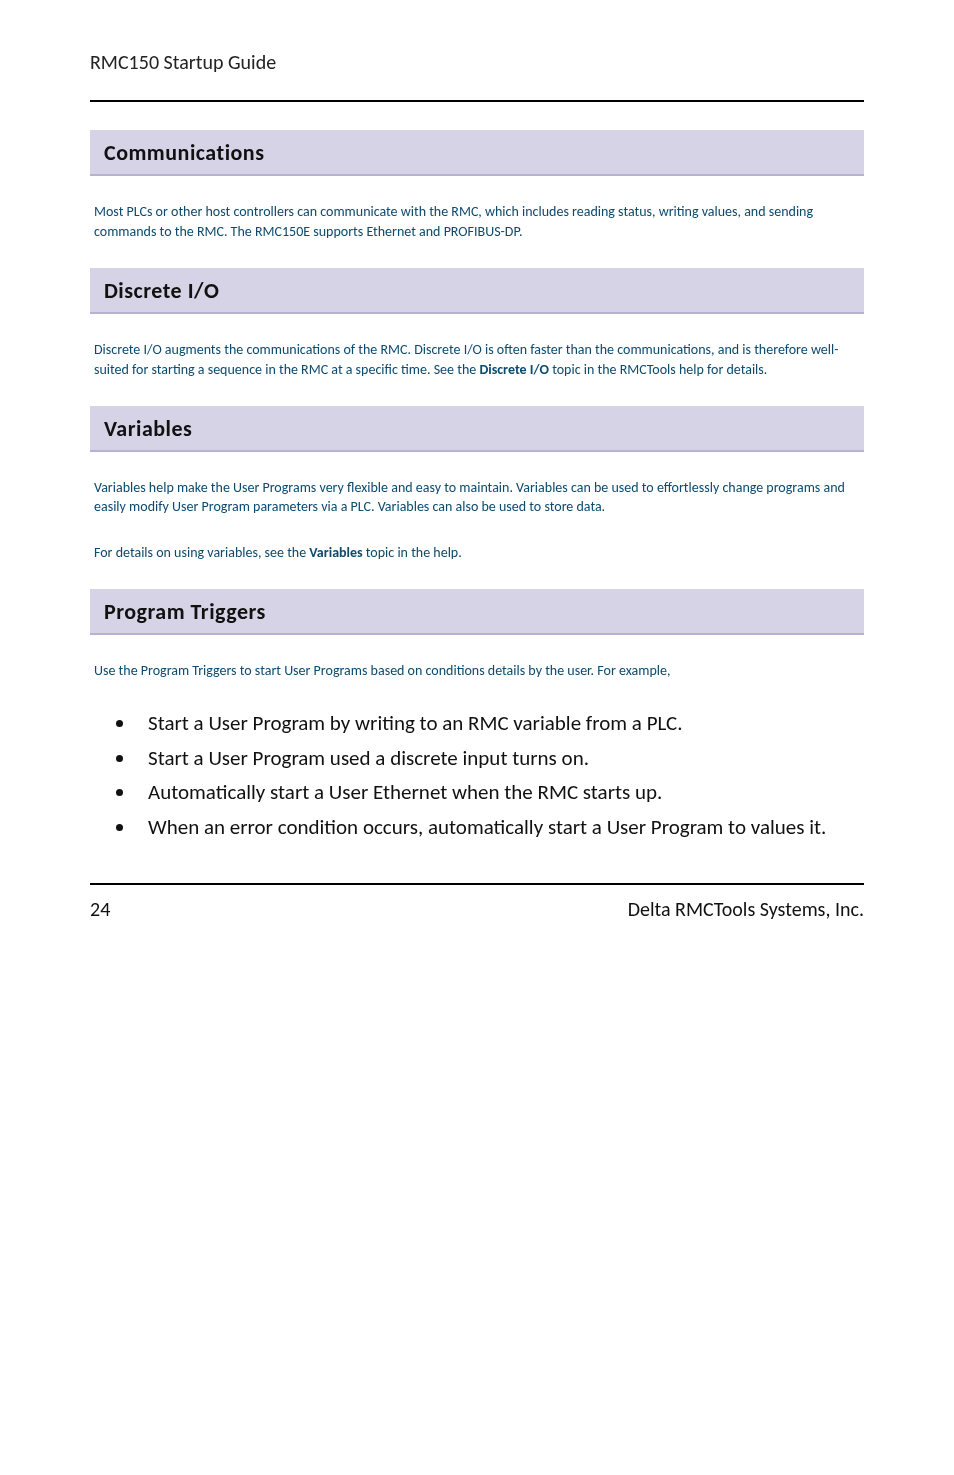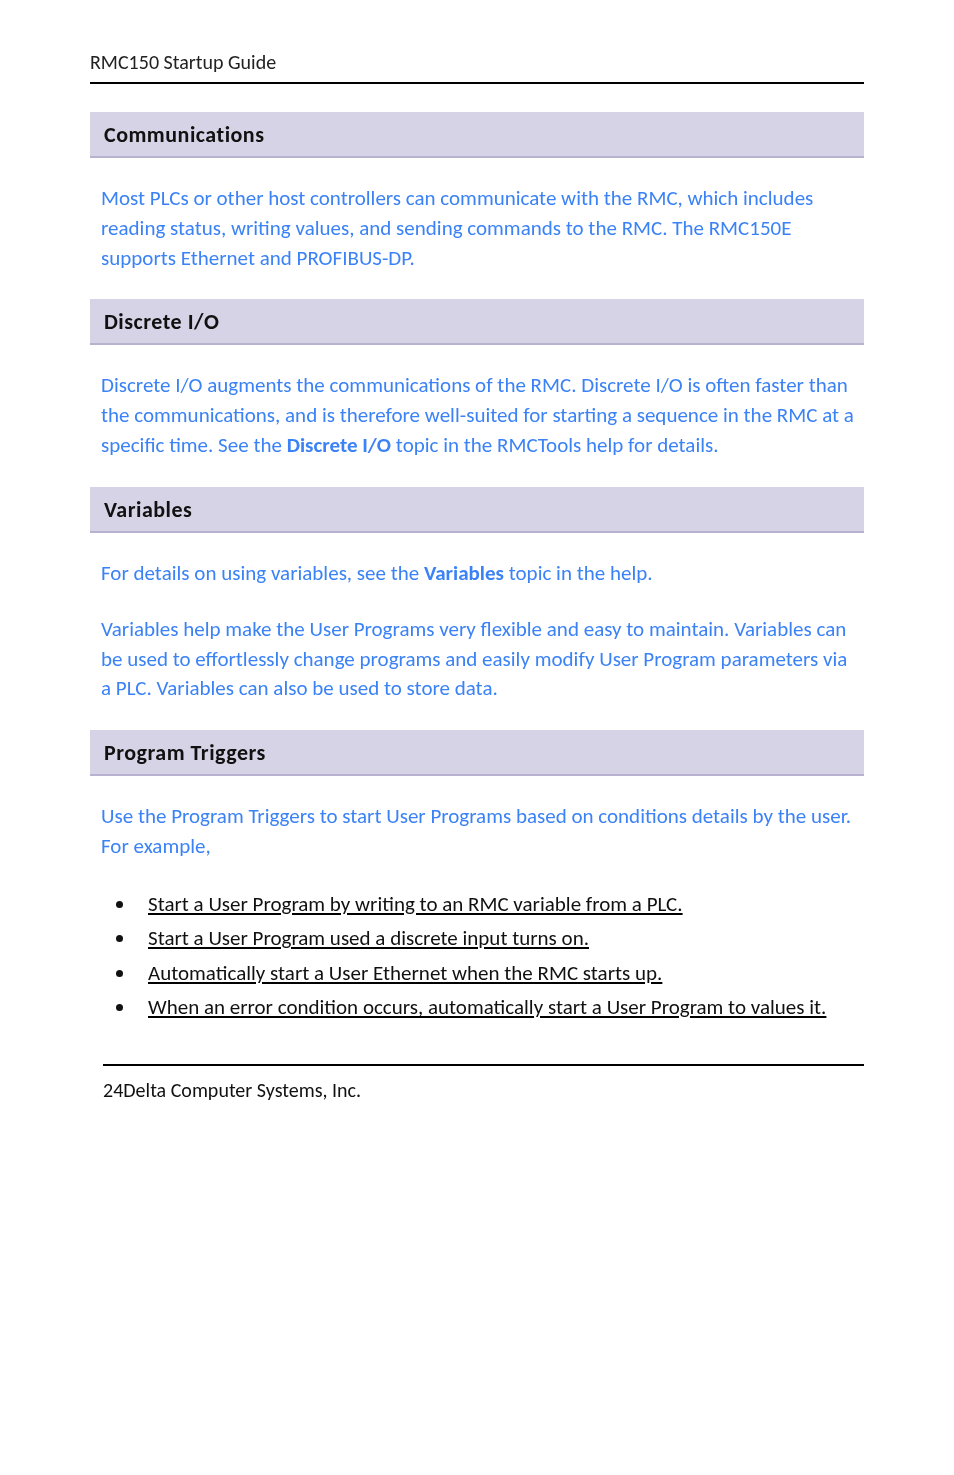--- a/index.html
+++ b/index.html
@@ -9,90 +9,89 @@
     width: 954px;
     margin: 0 auto;
     color: #000;
   }
   .page {
     padding: 50px 90px 40px 90px;
   }
   .running-header {
     font-size: 20px;
     color: #222;
-    padding-bottom: 8px;
+    padding-bottom: 26px;
     border-bottom: 2px solid #000;
     margin-bottom: 28px;
   }
   .section-header {
     background: #d7d3e6;
     border-bottom: 2px solid #b8b1cf;
     padding: 9px 14px 8px 14px;
     font-size: 22px;
     font-weight: bold;
     letter-spacing: 0.5px;
     color: #111;
     margin-top: 14px;
     margin-bottom: 26px;
   }
   .body-text {
-    font-size: 21px;
+    font-size: 14px;
     line-height: 1.42;
-    color: #3b82f6;
-    margin: 0 4px 26px 11px;
+    color: #0c4a6e;
+    margin: 0 4px 26px 4px;
   }
   .body-text strong { font-weight: bold; }
   ul.bullets {
     margin: 0 4px 34px 4px;
     padding-left: 42px;
-    text-decoration: underline;
   }
   ul.bullets li {
     font-size: 21px;
     line-height: 1.55;
     color: #111;
     padding-left: 12px;
     margin-bottom: 2px;
   }
   .footer-rule {
     border-top: 2px solid #000;
     margin-top: 40px;
     padding-top: 12px;
     display: flex;
+    justify-content: space-between;
     font-size: 20px;
     color: #111;
-    margin-left: 13px;
   }
 </style>
 </head>
 <body>
 
 <div class="page">
   <div class="running-header">RMC150 Startup Guide</div>
 
   <div class="section-header">Communications</div>
   <p class="body-text">Most PLCs or other host controllers can communicate with the RMC, which includes reading status, writing values, and sending commands to the RMC. The RMC150E supports Ethernet and PROFIBUS-DP.</p>
 
   <div class="section-header">Discrete I/O</div>
   <p class="body-text">
     <span>Discrete I/O augments the communications of the RMC. Discrete I/O is often faster than the communications, and is therefore well-suited for starting a sequence in the RMC at a specific time. See the </span><strong>Discrete I/O</strong><span> topic in the RMCTools help for details.</span>
   </p>
 
   <div class="section-header">Variables</div>
+  <p class="body-text">Variables help make the User Programs very flexible and easy to maintain. Variables can be used to effortlessly change programs and easily modify User Program parameters via a PLC. Variables can also be used to store data.</p>
   <p class="body-text">
     <span>For details on using variables, see the </span><strong>Variables</strong><span> topic in the help.</span>
   </p>
-  <p class="body-text">Variables help make the User Programs very flexible and easy to maintain. Variables can be used to effortlessly change programs and easily modify User Program parameters via a PLC. Variables can also be used to store data.</p>
 
   <div class="section-header">Program Triggers</div>
   <p class="body-text">Use the Program Triggers to start User Programs based on conditions details by the user. For example,</p>
   <ul class="bullets">
     <li>Start a User Program by writing to an RMC variable from a PLC.</li>
     <li>Start a User Program used a discrete input turns on.</li>
     <li>Automatically start a User Ethernet when the RMC starts up.</li>
     <li>When an error condition occurs, automatically start a User Program to values it.</li>
   </ul>
 
   <div class="footer-rule">
     <span>24</span>
-    <span>Delta Computer Systems, Inc.</span>
+    <span>Delta RMCTools Systems, Inc.</span>
   </div>
 </div>
 
 </body></html>

